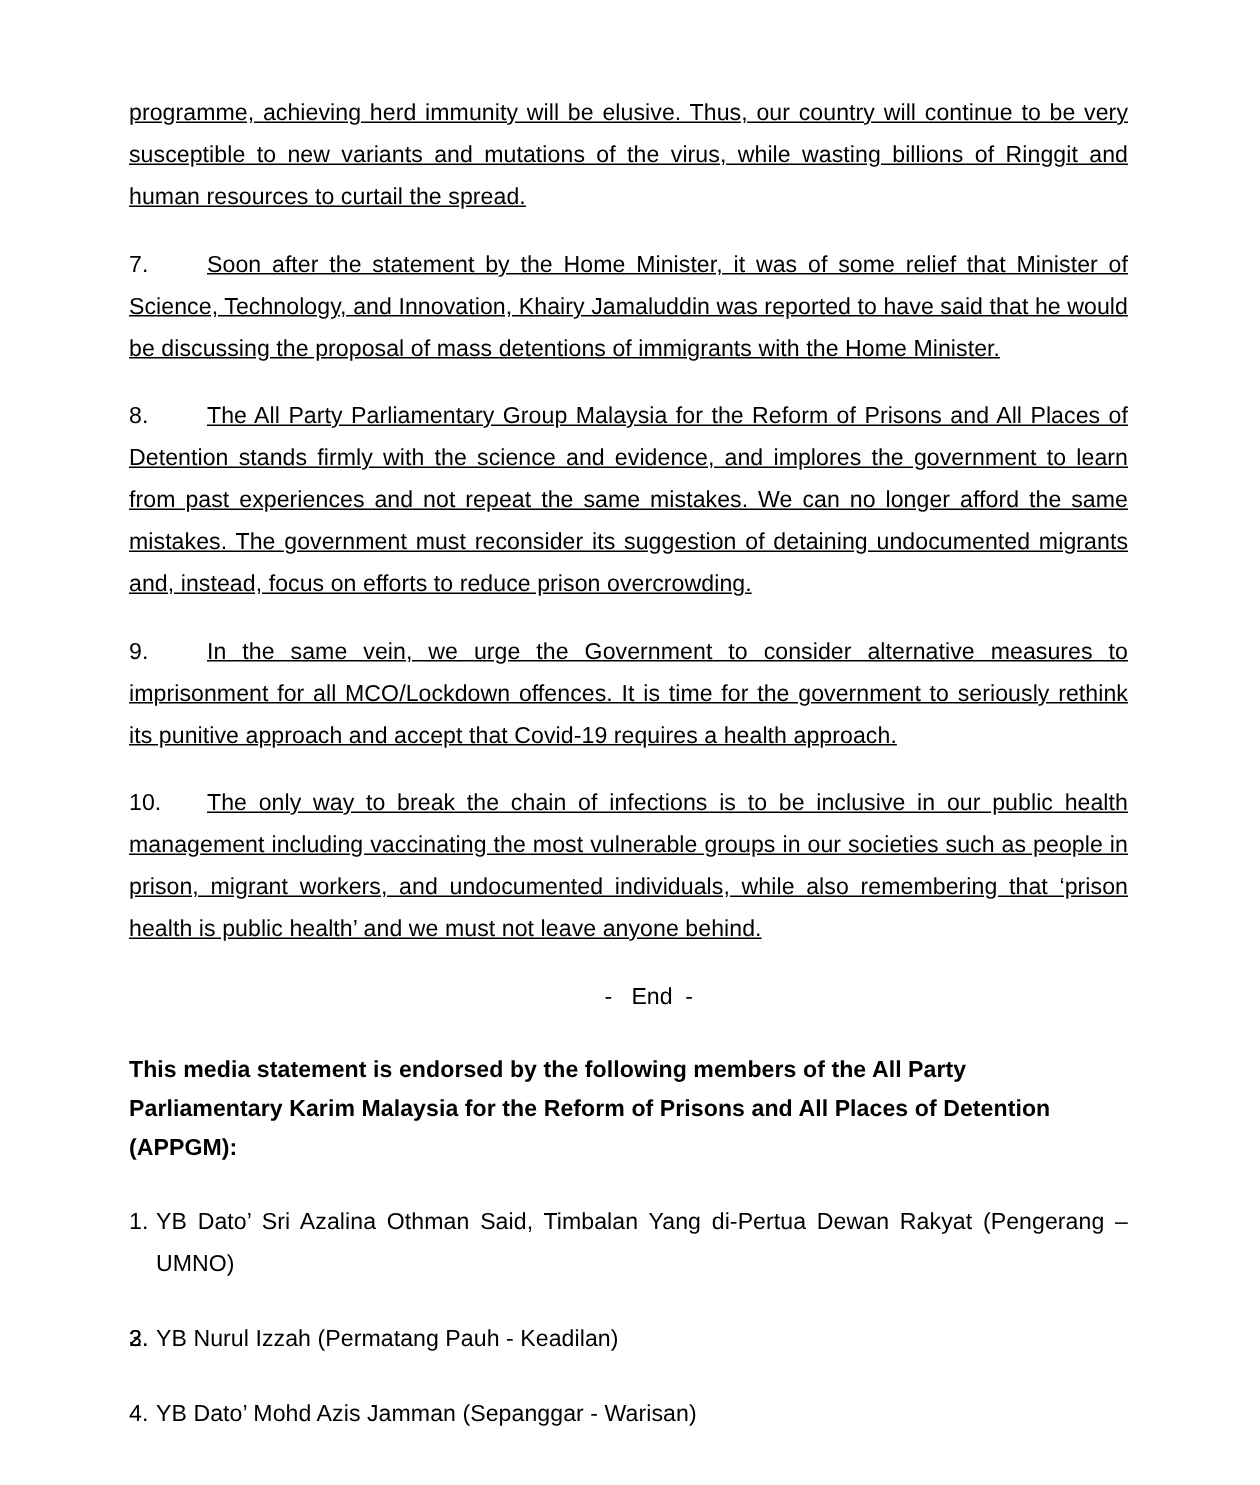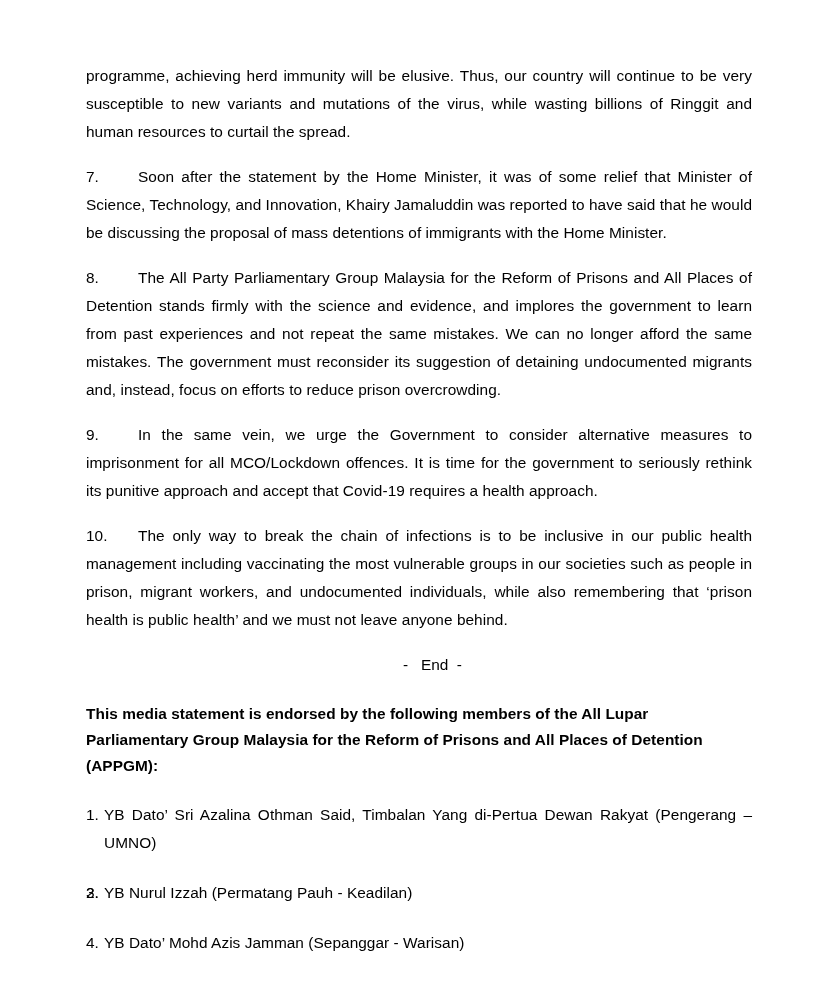--- a/index.html
+++ b/index.html
@@ -33,20 +33,21 @@
   
   .para {
     margin: 0 0 17px 0;
     font-size: 15.4px;
     line-height: 28px;
     text-align: justify;
     text-justify: inter-word;
     letter-spacing: 0.05px;
     word-spacing: 0px;
     hyphens: none;
+    text-decoration: underline;
   }
   .para:last-child { margin-bottom: 0; }
 
   
   .numbered {
     position: relative;
     margin-top: 16px;
   }
   .numbered .num {
     display: inline-block;
@@ -109,21 +110,21 @@
     <p class="para numbered"><span class="num">7.</span><span>Soon after the statement by the Home Minister, it was of some relief that Minister of Science, Technology, and Innovation, Khairy Jamaluddin was reported to have said that he would be discussing the proposal of mass detentions of immigrants with the Home Minister.</span></p>
 
     <p class="para numbered"><span class="num">8.</span><span>The All Party Parliamentary Group Malaysia for the Reform of Prisons and All Places of Detention stands firmly with the science and evidence, and  implores the government to learn from past experiences and not repeat the same mistakes. We can no longer afford the same mistakes. The government must reconsider its suggestion of detaining undocumented migrants and, instead, focus on efforts to reduce prison overcrowding.</span></p>
 
     <p class="para numbered"><span class="num">9.</span><span>In the same vein, we urge the Government to consider alternative measures to imprisonment for all MCO/Lockdown offences. It is time for the government to seriously rethink its punitive approach and accept that Covid-19 requires a health approach.</span></p>
 
     <p class="para numbered"><span class="num">10.</span><span>The only way to break the chain of infections is to be inclusive in our public health management including vaccinating the most vulnerable groups in our societies such as people in prison, migrant workers, and undocumented individuals, while also remembering that ‘prison health is public health’ and we must not leave anyone behind.</span></p>
 
     <p class="end-line">-   End  -</p>
 
-    <p class="endorse-heading">This media statement is endorsed by the following members of the All Lupar Parliamentary Group Malaysia for the Reform of Prisons and All Places of Detention (APPGM):</p>
+    <p class="endorse-heading">This media statement is endorsed by the following members of the All Party Parliamentary Karim Malaysia for the Reform of Prisons and All Places of Detention (APPGM):</p>
 
     <ol class="member-list">
       <li class="member-item"><span class="marker">1.</span><span>YB Dato’ Sri Azalina Othman Said, Timbalan Yang di-Pertua Dewan Rakyat (Pengerang – UMNO)</span></li>
 
       <li class="member-item single"><span class="marker">2.</span></li>
 
       <li class="member-item single"><span class="marker">3.</span><span>YB Nurul Izzah (Permatang Pauh - Keadilan)</span></li>
 
       <li class="member-item single"><span class="marker">4.</span><span>YB Dato’ Mohd Azis Jamman (Sepanggar - Warisan)</span></li>
     </ol>

